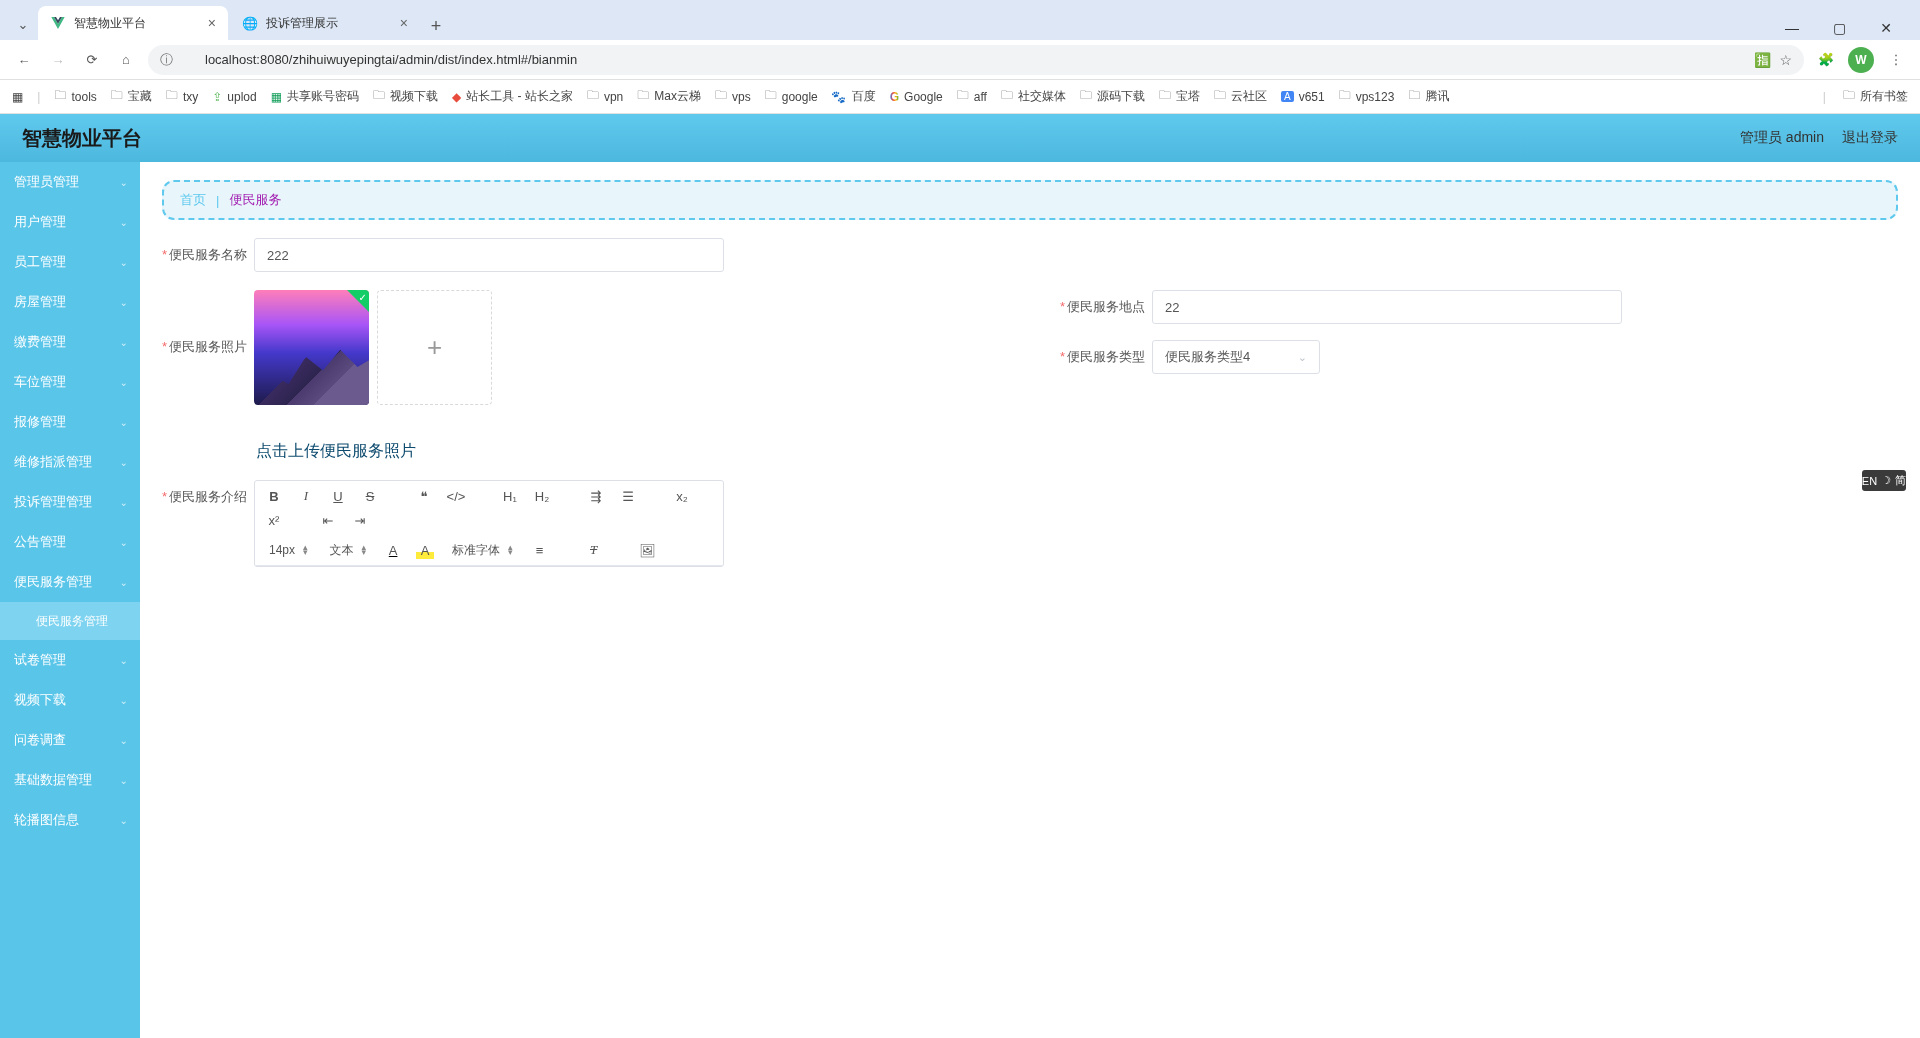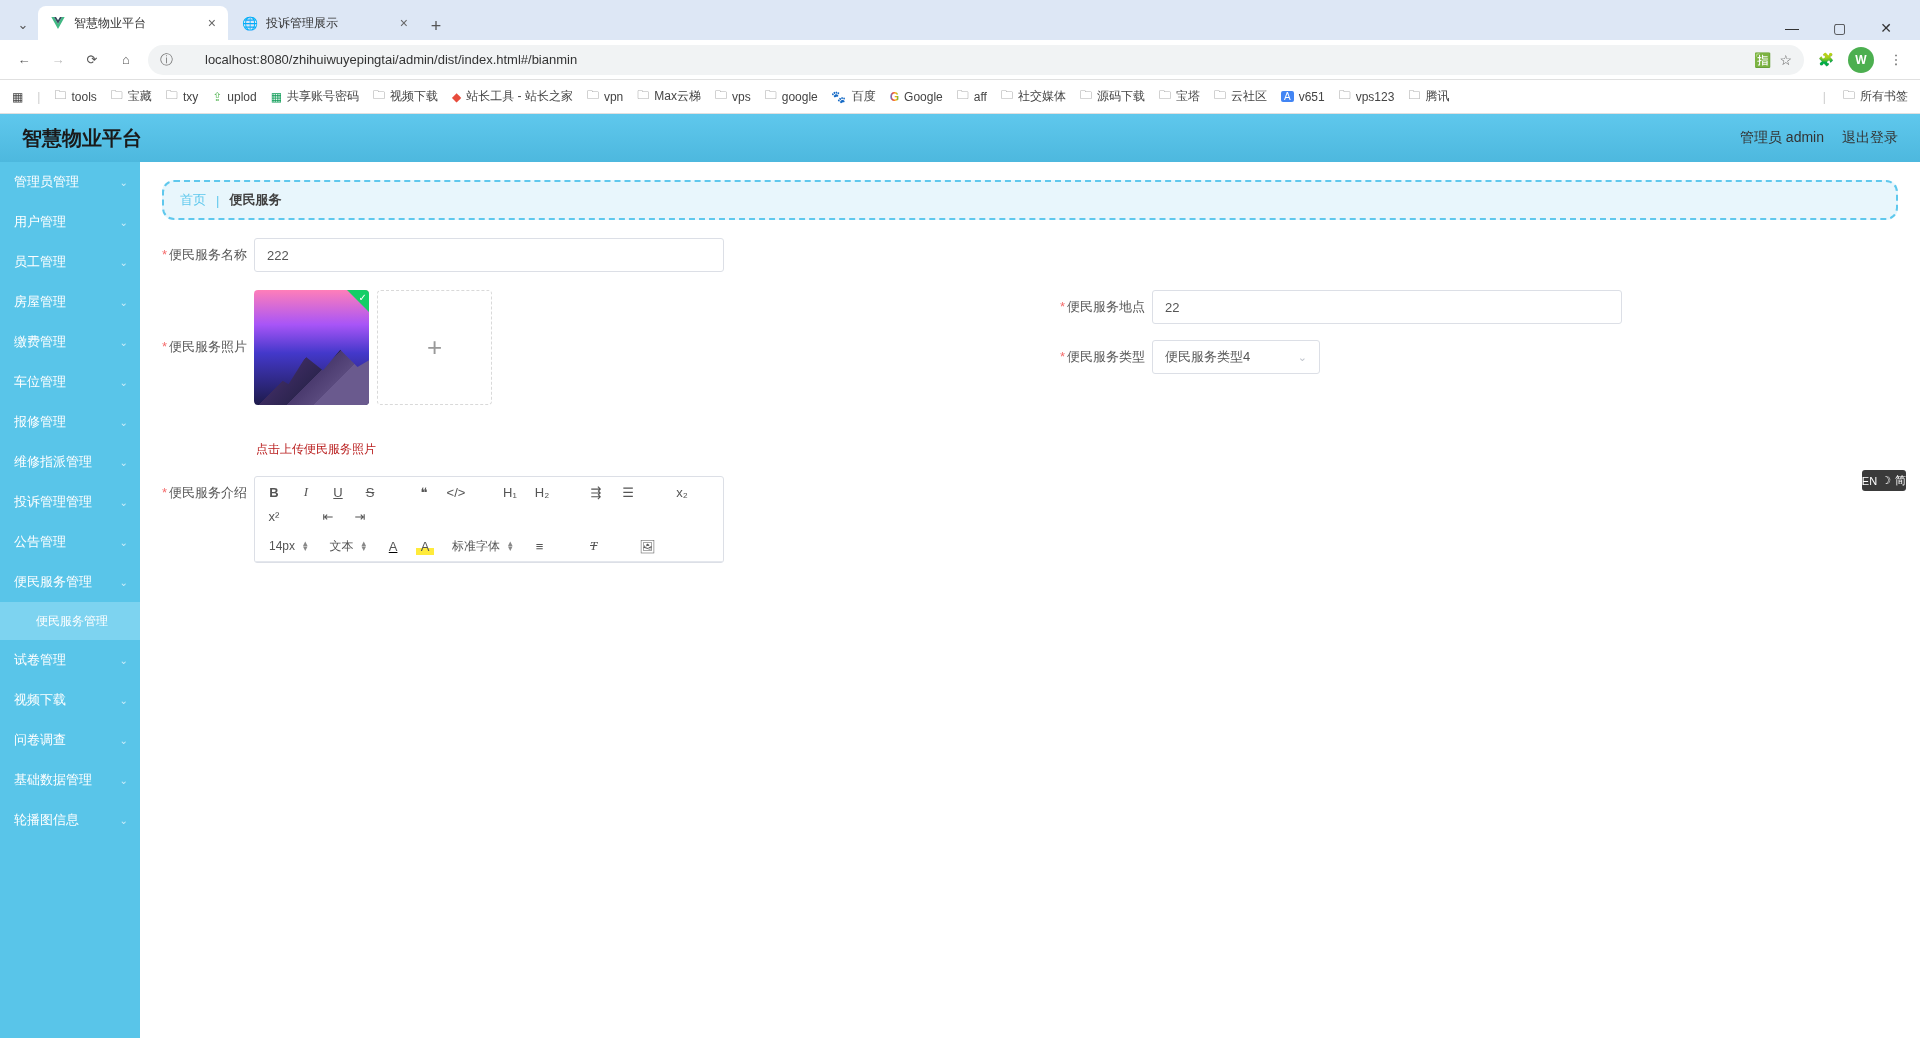--- a/index.html
+++ b/index.html
@@ -39,39 +39,39 @@
     
     .sidebar { width: 140px; background: #59c5e9; overflow-y: auto; }
     .sidebar-item { height: 40px; display: flex; align-items: center; padding: 0 14px; color: #fff; font-size: 13px; cursor: pointer; position: relative; }
     .sidebar-item.sub { padding-left: 36px; background: #7dd3f0; color: #fff; height: 38px; font-size: 12px; }
     .chevron { position: absolute; right: 12px; color: rgba(255,255,255,0.7); font-size: 10px; }
     
     .main { flex: 1; background: #fff; padding: 18px 22px; overflow-y: auto; }
     .breadcrumb { border: 2px dashed #5fc8ed; background: #e8f6fc; height: 40px; display: flex; align-items: center; padding: 0 16px; border-radius: 12px; margin-bottom: 18px; }
     .bc-link { color: #5fc8ed; font-size: 13px; cursor: pointer; }
     .bc-sep { color: #5fc8ed; margin: 0 10px; }
-    .bc-current { color: #404040; font-size: 13px; font-weight: bold; }
+    .bc-current { color: #a21caf; font-size: 13px; }
     
     .form-row { display: flex; gap: 60px; margin-bottom: 18px; }
     .form-col { flex: 1; }
     .field { display: flex; align-items: flex-start; }
     .field-label { width: 92px; text-align: right; padding-right: 10px; font-size: 13px; color: #555; padding-top: 8px; white-space: nowrap; }
     .req { color: #f56c6c; margin-right: 2px; }
     .field-input { flex: 1; }
     .text-input { width: 100%; max-width: 470px; height: 34px; border: 1px solid #dcdfe6; border-radius: 3px; padding: 0 12px; font-size: 13px; color: #555; outline: none; }
     .select-input { width: 168px; height: 34px; border: 1px solid #dcdfe6; border-radius: 3px; padding: 0 12px; font-size: 13px; color: #555; display: flex; align-items: center; justify-content: space-between; cursor: pointer; }
     .select-arrow { color: #c0c4cc; font-size: 11px; }
     
     .upload-area { display: flex; gap: 8px; }
     .upload-thumb { width: 115px; height: 115px; border-radius: 4px; position: relative; overflow: hidden; background: linear-gradient(180deg, #ff7eb9 0%, #a855f7 30%, #4338ca 55%, #1e1b4b 100%); }
     .upload-thumb::after { content: ""; position: absolute; bottom: 0; left: 0; right: 0; height: 60%; background: linear-gradient(135deg, transparent 40%, #3a2a5e 40%, #2d2550 55%, #4a3a6e 55%, #5a4a7e 70%, #6a5a8e 70%); clip-path: polygon(0 100%, 15% 55%, 30% 70%, 45% 30%, 60% 50%, 75% 20%, 90% 45%, 100% 35%, 100% 100%); }
     .check-badge { position: absolute; top: 0; right: 0; width: 0; height: 0; border-left: 22px solid transparent; border-top: 22px solid #13ce66; }
     .check-badge::after { content: "✓"; position: absolute; top: -20px; right: 2px; color: #fff; font-size: 10px; }
     .upload-add { width: 115px; height: 115px; border: 1px dashed #d9d9d9; border-radius: 4px; display: flex; align-items: center; justify-content: center; cursor: pointer; color: #999; font-size: 26px; font-weight: 300; }
-    .upload-hint { font-size: 12px; color: #b91c1c; margin-top: 10px; padding-left: 2px; }
+    .upload-hint { font-size: 16px; color: #0c4a6e; margin-top: 10px; padding-left: 2px; }
     
     .editor-box { width: 470px; border: 1px solid #dcdfe6; border-radius: 3px; }
     .editor-toolbar { border-bottom: 1px solid #e4e7ed; padding: 6px 10px; display: flex; flex-wrap: wrap; gap: 6px 14px; align-items: center; }
     .tb-btn { width: 18px; height: 18px; display: flex; align-items: center; justify-content: center; color: #555; cursor: pointer; font-size: 13px; }
     .tb-btn.bold { font-weight: bold; }
     .tb-btn.italic { font-style: italic; font-family: serif; }
     .tb-btn.underline { text-decoration: underline; }
     .tb-btn.strike { text-decoration: line-through; }
     .tb-select { display: flex; align-items: center; gap: 8px; font-size: 12px; color: #555; cursor: pointer; padding: 0 4px; }
     .tb-sel-arrow { font-size: 9px; color: #888; display: flex; flex-direction: column; line-height: 5px; }

